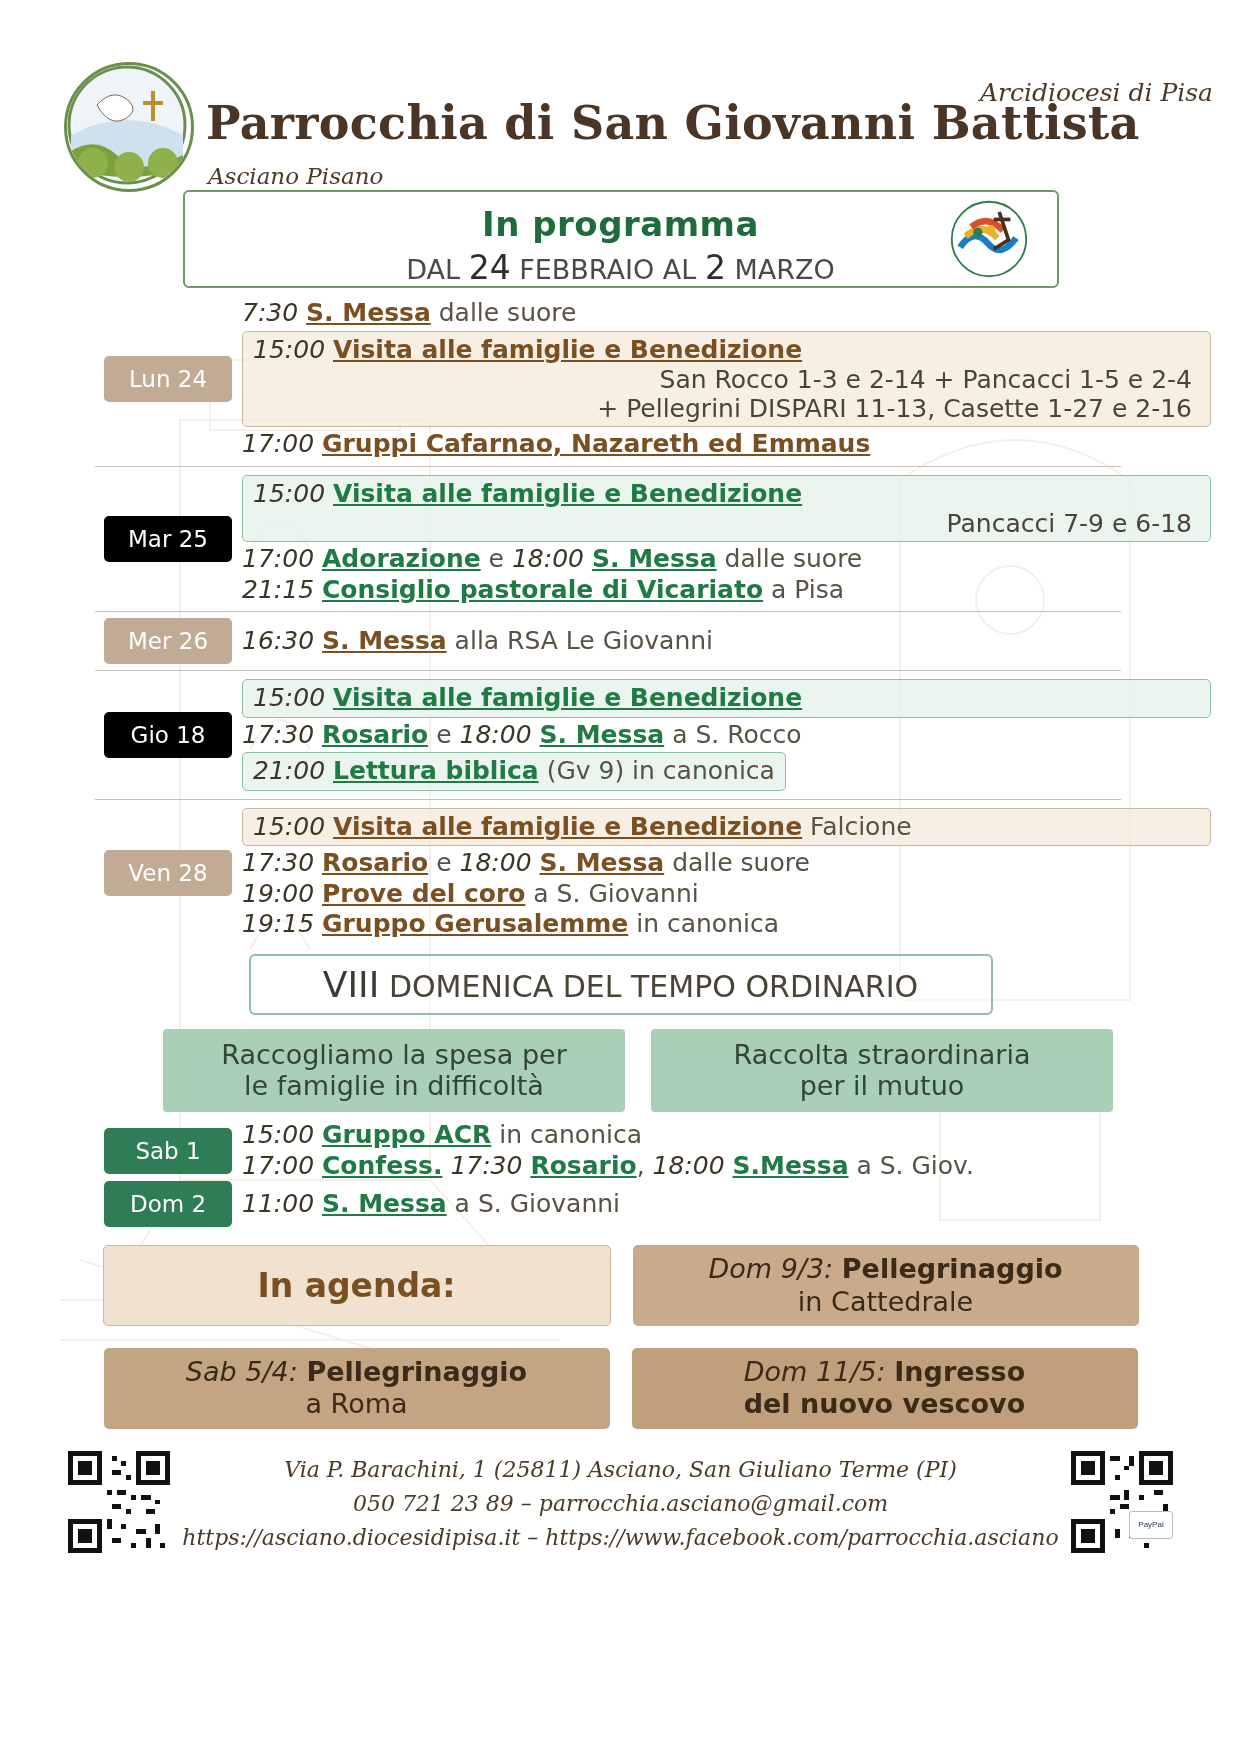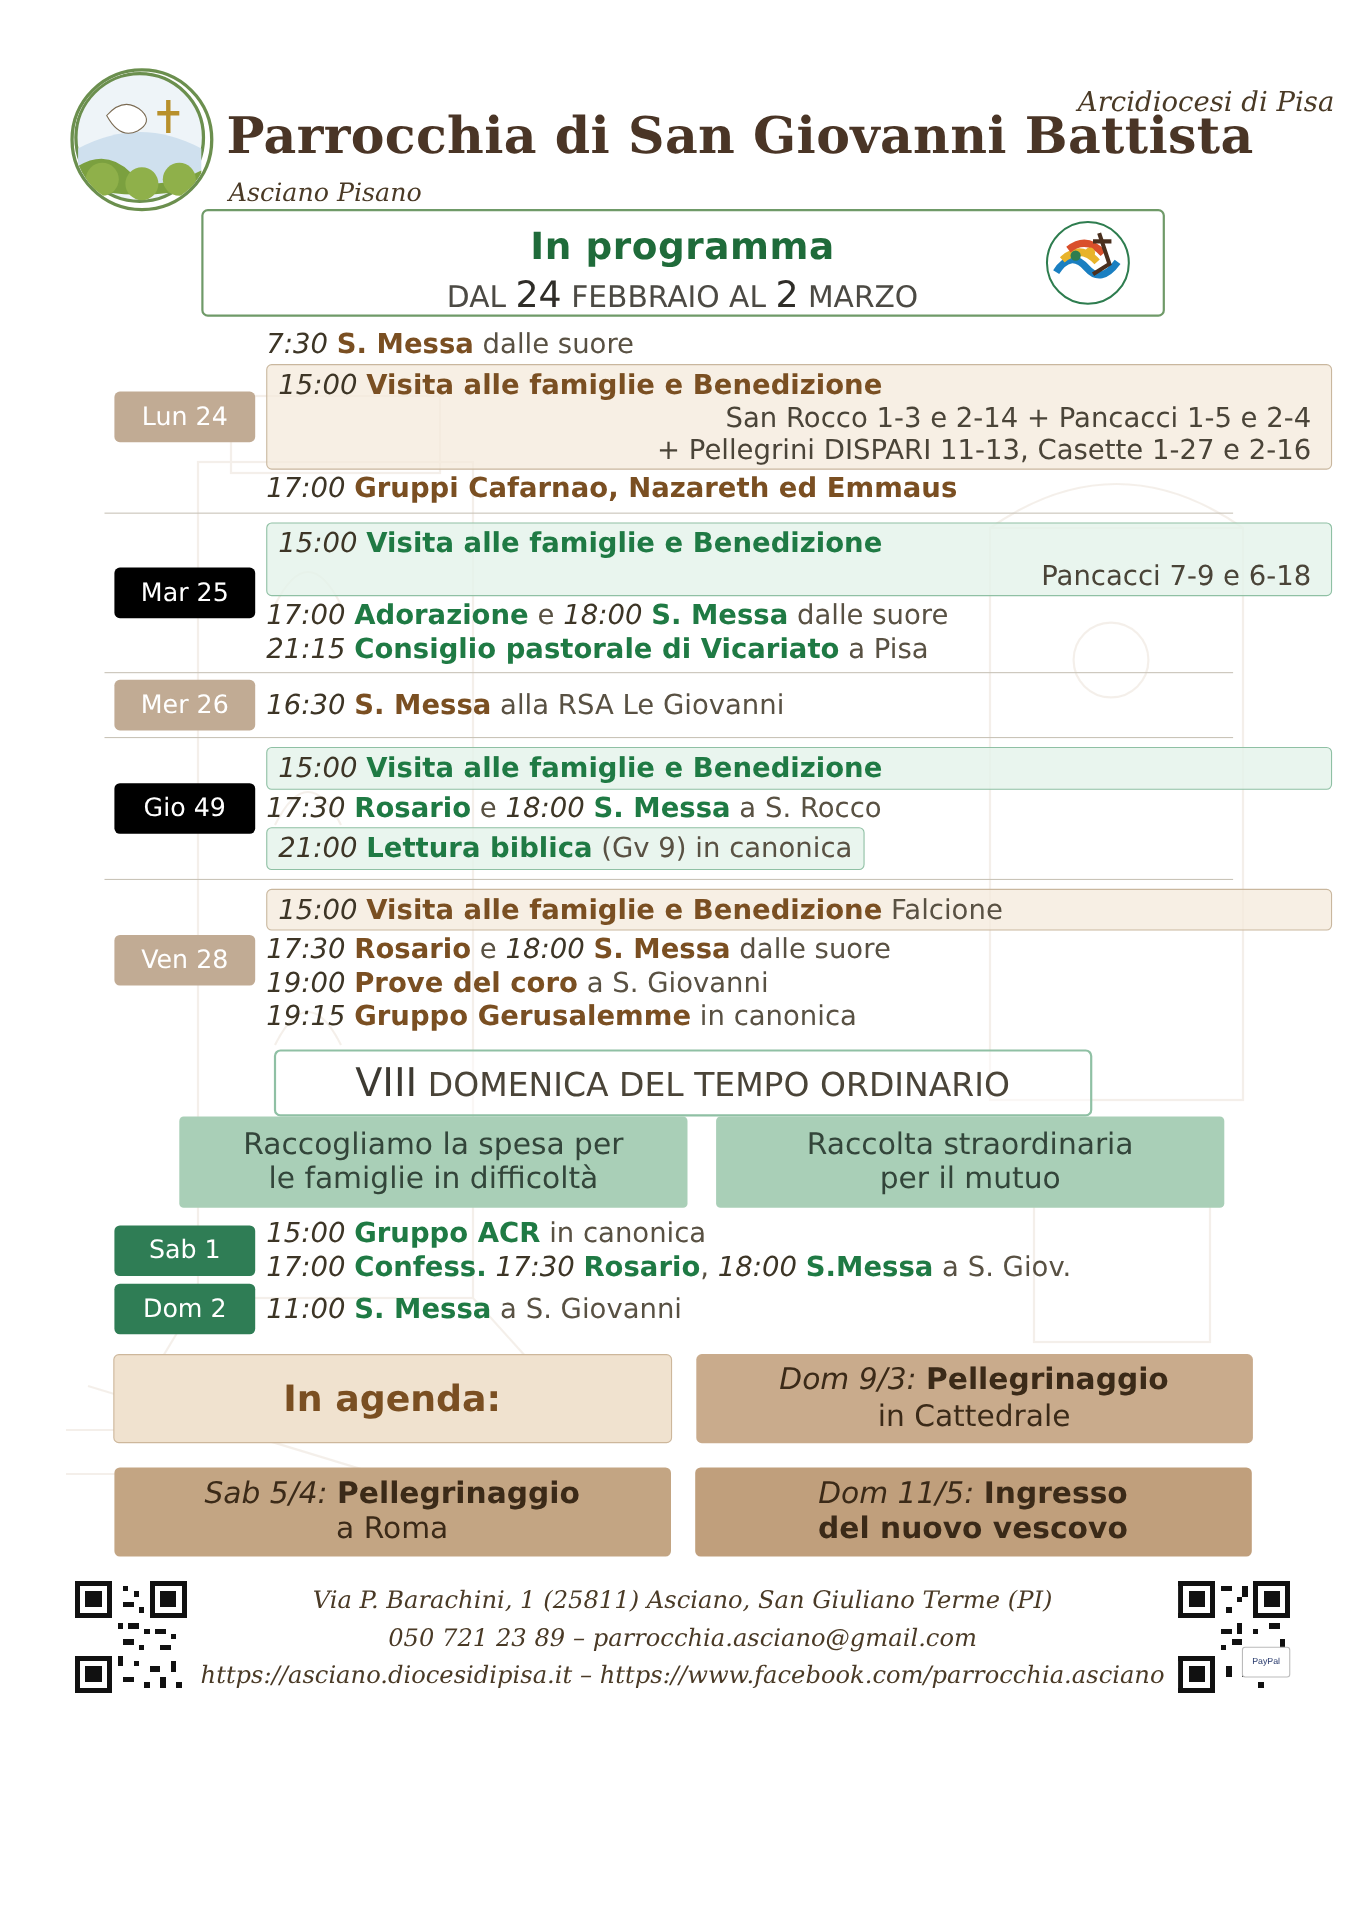--- a/index.html
+++ b/index.html
@@ -66,21 +66,21 @@
     display:flex;align-items:center;justify-content:center;
     color:#ffffff;font-size:23px;font-family:"DejaVu Sans", sans-serif;
     margin-left:104px;
   }
   .chip-brown{background:#c1ab94;}
   .chip-green{background:#000000;}
   .chip-dark{background:#2f7d55;}
   .rows{flex:1;margin-left:10px;padding-right:30px;}
   .row{font-size:25px;line-height:1.22;white-space:nowrap;color:#4a3f2e;}
   .time{font-style:italic;color:#3d3526;}
-  .ev{font-weight:bold;}
+  .ev{font-weight:bold;text-decoration:underline;}
   .ev-green{color:#1f7a44;}
   .ev-brown{color:#7a4f22;}
   .plain{color:#595143;}
   .indent{display:block;text-align:right;padding-right:8px;font-size:25px;color:#4a4438;}
 
   .boxed{
     border:1.5px solid #c9b79e;background:rgba(244,233,219,.75);
     border-radius:5px;padding:3px 10px;margin:2px 0;
   }
   .boxed-green{
@@ -89,21 +89,21 @@
   }
 
   
   .domenica{
     margin:14px auto 0 auto;width:740px;border:2px solid #8fc0a4;border-radius:6px;
     background:rgba(255,255,255,.5);text-align:center;padding:8px 0;
     font-size:30px;color:#4a4438;
   }
   .domenica .rom{font-size:36px;color:#3d3a32;}
 
-  .twoboxes{display:flex;justify-content:center;gap:26px;padding-left:35px;}
+  .twoboxes{display:flex;justify-content:center;gap:26px;margin-top:14px;padding-left:35px;}
   .gbox{
     width:450px;background:#a9cfb7;border-radius:4px;color:#33453a;
     text-align:center;font-size:27px;line-height:1.18;padding:10px 6px;
   }
 
   
   .agenda{display:flex;flex-wrap:wrap;justify-content:center;gap:22px;margin-top:18px;}
   .abox{
     width:498px;min-height:62px;border-radius:5px;display:flex;flex-direction:column;
     align-items:center;justify-content:center;text-align:center;padding:8px 4px;
@@ -233,21 +233,21 @@
       <div class="daychip chip-brown">Mer 26</div>
       <div class="rows">
         <div class="row">
           <span class="time">16:30 </span><span class="ev ev-brown">S. Messa</span><span class="plain"> alla RSA Le Giovanni</span>
         </div>
       </div>
     </div>
     <div class="daysep"></div>
 
     <div class="day">
-      <div class="daychip chip-green">Gio 49</div>
+      <div class="daychip chip-green">Gio 18</div>
       <div class="rows">
         <div class="boxed-green">
           <div class="row">
             <span class="time">15:00 </span><span class="ev ev-green">Visita alle famiglie e Benedizione</span>
           </div>
         </div>
         <div class="row">
           <span class="time">17:30 </span><span class="ev ev-green">Rosario</span><span class="plain"> e </span><span class="time">18:00 </span><span class="ev ev-green">S. Messa</span><span class="plain"> a S. Rocco</span>
         </div>
         <div class="boxed-green" style="display:inline-block">

